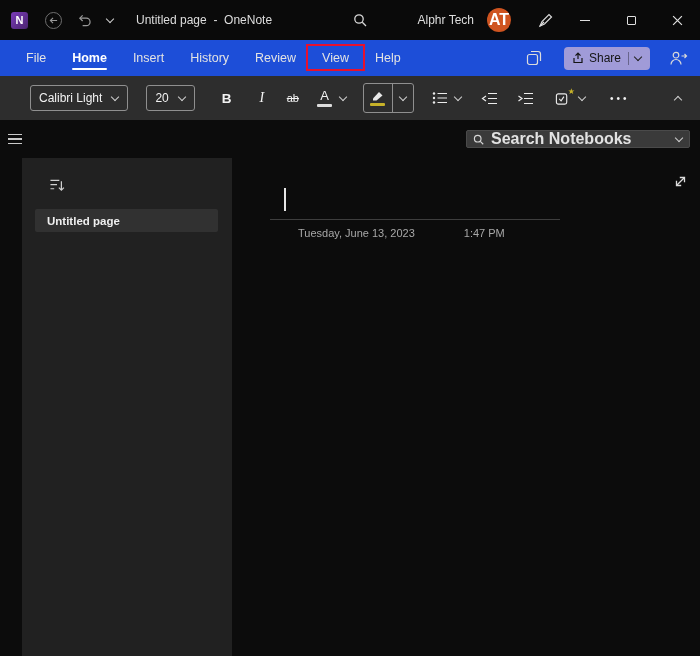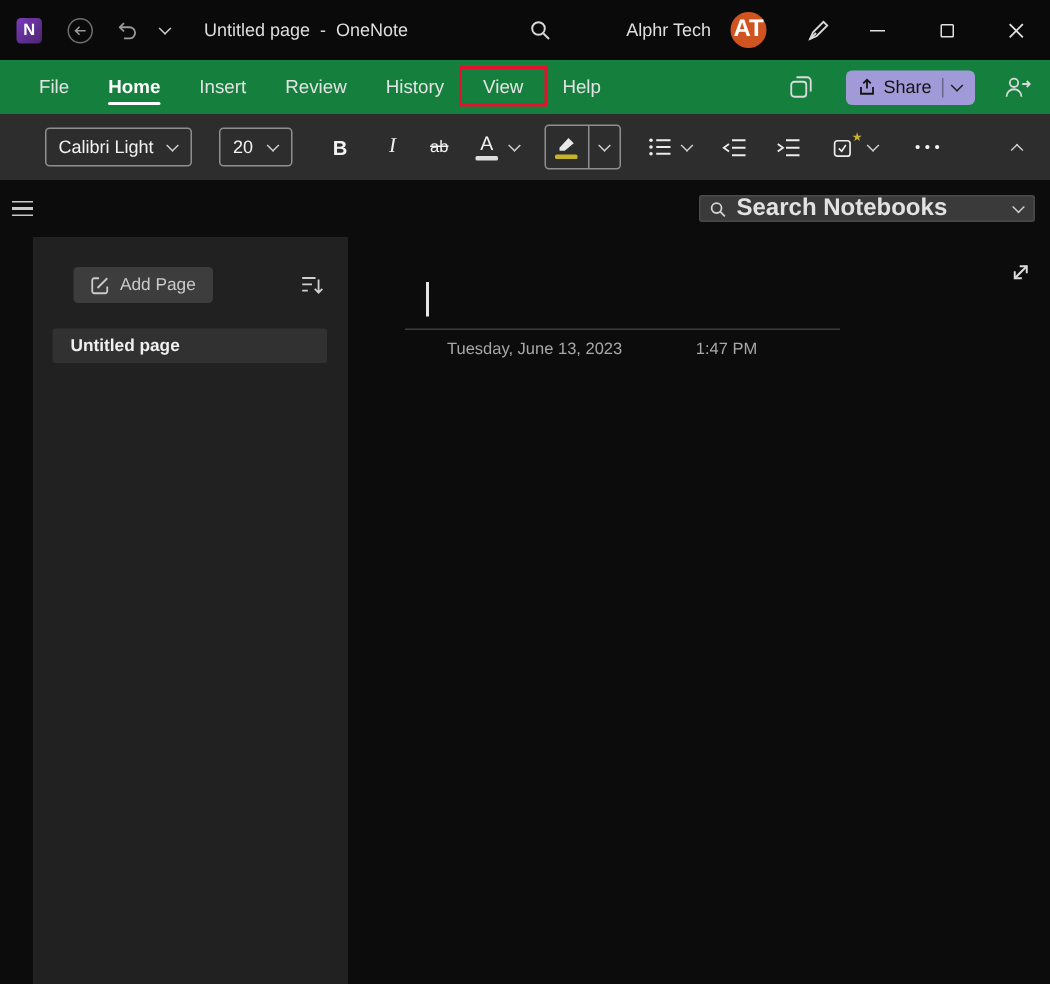--- a/index.html
+++ b/index.html
@@ -40,21 +40,21 @@
     width:24px; height:24px; border-radius:50%; margin-left:13px;
     background:var(--avatar-orange,#cf5420); color:#fff; font-size:16px; font-weight:bold;
     display:flex; align-items:center; justify-content:center;
   }
   .ink-btn { margin-left:27px; margin-right:8px; color:#dcdcdc; display:flex; align-items:center; }
   .win-btn { width:46px; height:40px; display:flex; align-items:center; justify-content:center; color:#e0e0e0; }
   .min-glyph { width:10px; height:1px; background:currentColor; }
   .max-glyph { width:9px; height:9px; border:1.1px solid currentColor; border-radius:1px; }
 
   
-  .menubar { height:36px; flex:0 0 36px; display:flex; padding-left:13px; background:#15803d; }
+  .menubar { height:36px; flex:0 0 36px; display:flex; padding-left:13px; background:#1d4ed8; }
   .tab { position:relative; padding:0 13px; height:36px; display:flex; align-items:center; font-size:12.5px; color:#e3e3e3; }
   .tab.active { font-weight:bold; color:#fff; }
   .tab.active::after { content:""; position:absolute; left:13px; right:13px; bottom:6px; height:2px; background:#fff; border-radius:1px; }
   .tab .annotation {
     position:absolute; left:-3px; right:-3px; top:4px; bottom:5px;
     border:2px solid var(--annotation-red,#e8112d); pointer-events:none;
   }
   .menubar-right { margin-left:auto; display:flex; align-items:center; margin-right:12px; }
   .window-switch { color:#dcdcdc; display:flex; margin-right:22px; }
   .share-btn {
@@ -211,22 +211,22 @@
             </svg>
         </span>
       </div>
     </div>
   </div>
 
   <div class="menubar">
     <div class="tab">File</div>
     <div class="tab active">Home</div>
     <div class="tab">Insert</div>
+    <div class="tab">History</div>
     <div class="tab">Review</div>
-    <div class="tab">History</div>
     <div class="tab">
       <span>View</span>
       <span class="annotation"></span>
     </div>
     <div class="tab">Help</div>
 
     <div class="menubar-right">
       <div class="window-switch">
         <span>
           <svg width="16" height="16" viewBox="0 0 16 16">
@@ -354,29 +354,20 @@
       <span class="label">Search Notebooks</span>
       <span class="chev"></span>
     </div>
   </div>
 
   <div class="main">
     <div class="left-rail"></div>
 
     <div class="sidebar">
       <div class="sidebar-top">
-        <div class="add-page">
-          <span>
-            <svg width="13" height="13" viewBox="0 0 13 13">
-                <path d="M6 1.5 H2.8 A1.3 1.3 0 0 0 1.5 2.8 V10.2 A1.3 1.3 0 0 0 2.8 11.5 H10.2 A1.3 1.3 0 0 0 11.5 10.2 V7" fill="none" stroke="currentColor" stroke-width="1.2"></path>
-                <path d="M5 8 L11.5 1.5" stroke="currentColor" stroke-width="1.2"></path>
-              </svg>
-          </span>
-          <span>Add Page</span>
-        </div>
         <div class="sort-btn">
           <span>
             <svg width="16" height="14" viewBox="0 0 16 15">
                 <path d="M1 2.5 H10.5 M1 7 H8 M1 11.5 H5" stroke="currentColor" stroke-width="1.3"></path>
                 <path d="M12.7 3.5 V13 M10 10.3 L12.7 13 L15.4 10.3" fill="none" stroke="currentColor" stroke-width="1.3"></path>
               </svg>
           </span>
         </div>
       </div>
       <div class="page-item">Untitled page</div>

